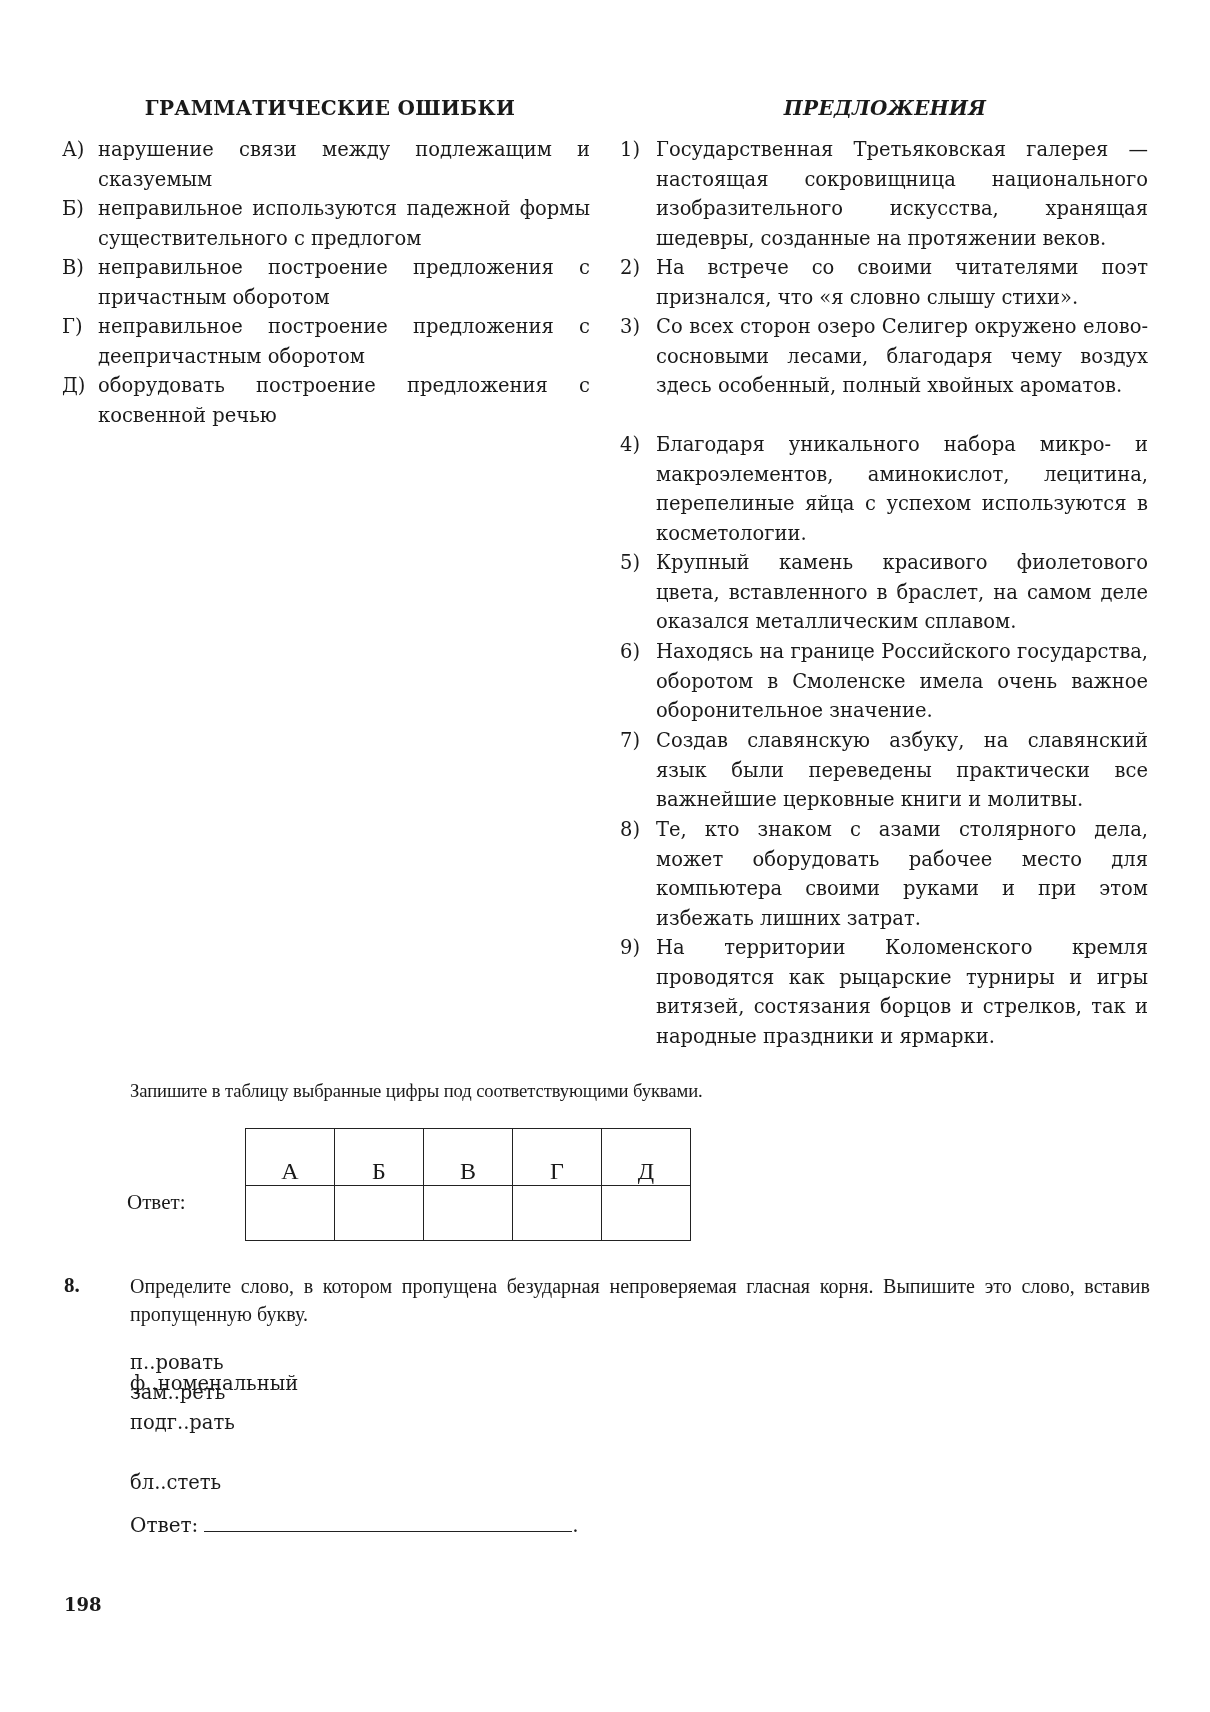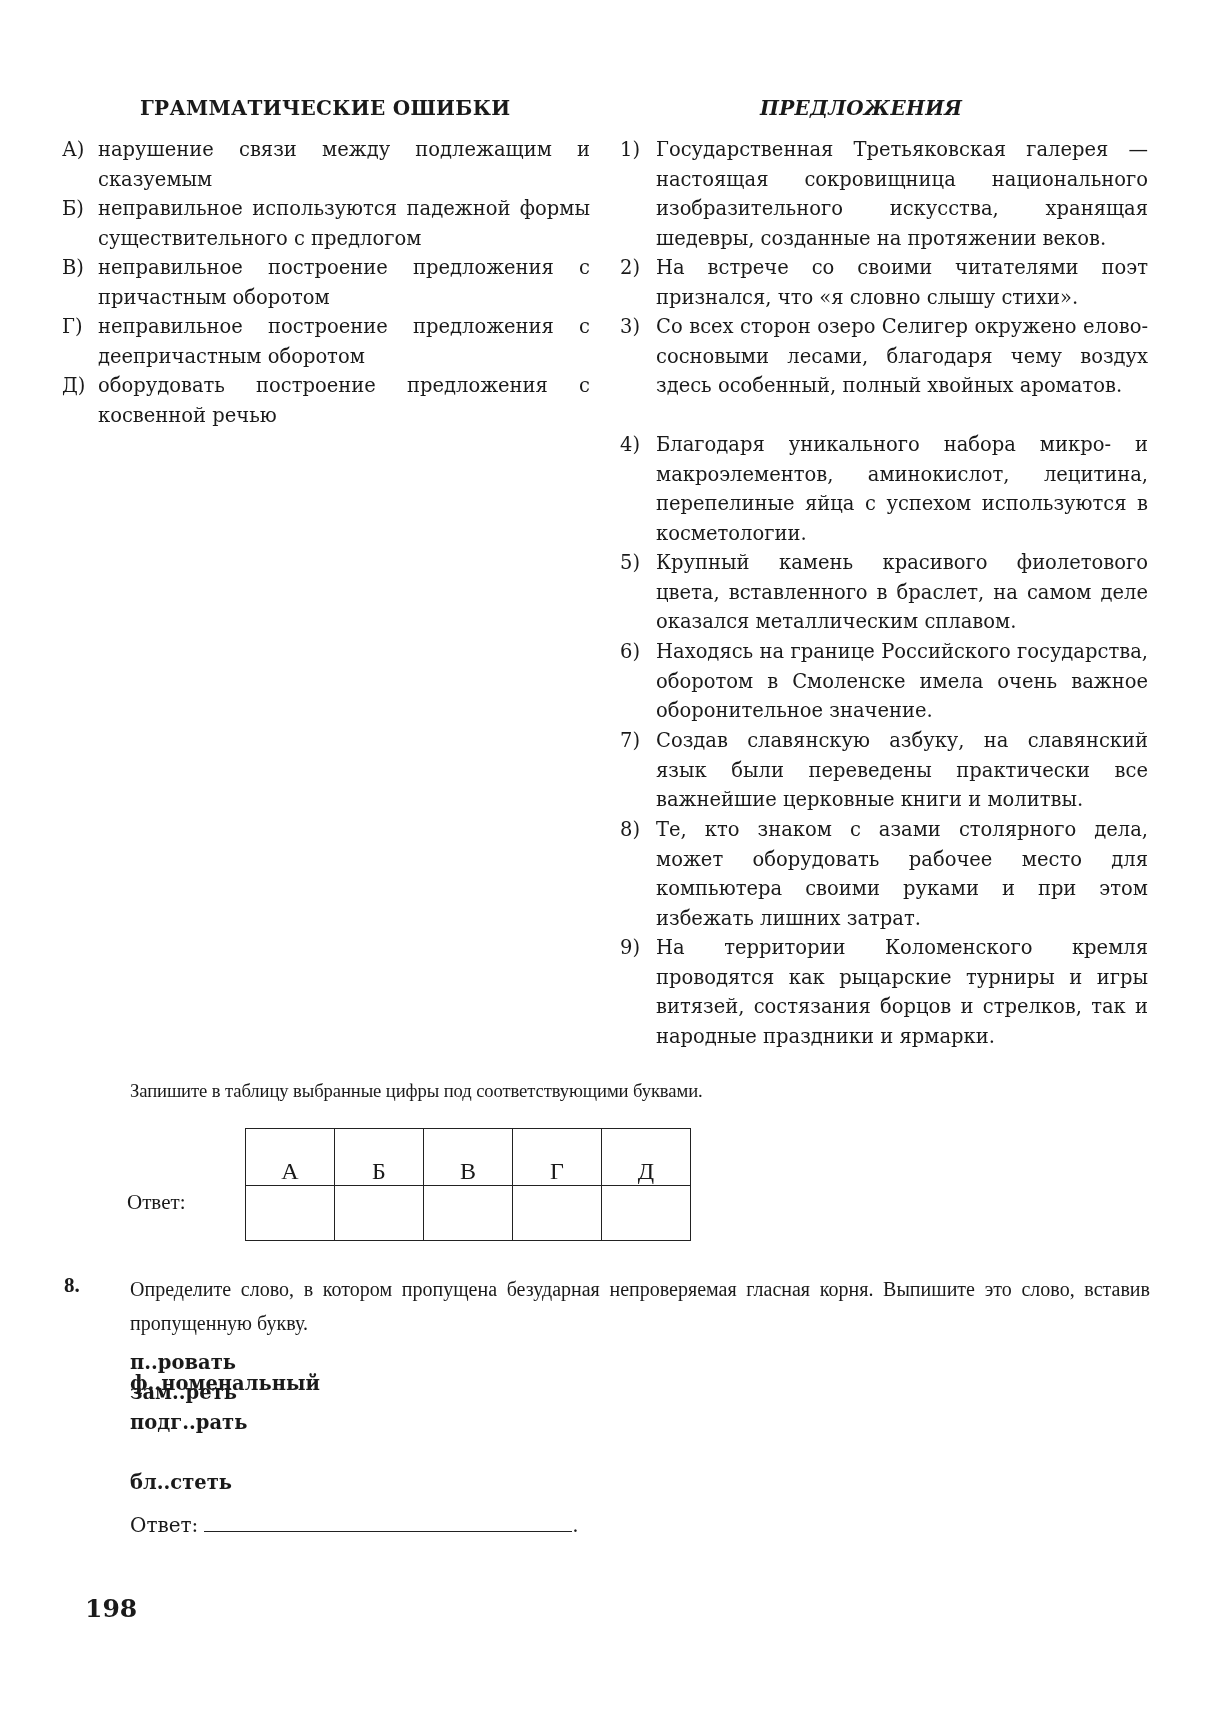--- a/index.html
+++ b/index.html
@@ -4,21 +4,21 @@
 <style>
   html, body { margin: 0; padding: 0; background: #ffffff; }
   body {
     width: 1210px; height: 1712px; position: relative; overflow: hidden;
     font-family: "DejaVu Serif", "Liberation Serif", serif;
     color: #1a1a1a;
   }
   .page { position: absolute; inset: 0; }
   .col-head {
     position: absolute; font-weight: bold; font-size: 20px; letter-spacing: 0.3px;
-    text-align: left;
+    text-align: center;
   }
   #head-left { left: 140px; top: 96px; width: 380px; }
   #head-right { left: 760px; top: 96px; width: 250px; font-style: italic; }
 
   .item {
     position: absolute; font-size: 19.5px; line-height: 29.5px;
     display: flex;
   }
   .item .lbl { flex: 0 0 auto; }
   .item .txt { flex: 1 1 auto; text-align: justify; text-align-last: left; }
@@ -48,36 +48,36 @@
   }
   table.ans tr.hdr td { height: 56px; vertical-align: bottom; }
   table.ans tr.vals td { height: 54px; }
 
   #q8-num {
     position: absolute; left: 64px; top: 1273px; font-weight: bold; font-size: 21px;
     font-family: "Liberation Serif", serif;
   }
   #q8-text {
     position: absolute; left: 130px; top: 1272px; width: 1020px;
-    font-family: "Liberation Serif", serif; font-size: 20px; line-height: 34px;
+    font-family: "Liberation Serif", serif; font-size: 20px; line-height: 28px;
     text-align: justify;
   }
   .word {
-    position: absolute; left: 130px; font-size: 19.5px; font-weight: bold;
+    position: absolute; left: 130px; font-size: 19.5px;
   }
   #answer-line-wrap {
     position: absolute; left: 130px; top: 1513px; font-size: 20px;
     display: flex; align-items: baseline;
   }
   #answer-line {
     display: inline-block; width: 368px; border-bottom: 1.6px solid #222;
     height: 18px; margin-left: 6px;
   }
   #page-number {
-    position: absolute; left: 64px; top: 1594px; font-weight: bold; font-size: 25px; margin-left: 21px;
+    position: absolute; left: 64px; top: 1594px; font-weight: bold; font-size: 18px;
   }
 </style>
 </head>
 <body>
 
 <div class="page">
 
   <div id="head-left" class="col-head">ГРАММАТИЧЕСКИЕ ОШИБКИ</div>
   <div id="head-right" class="col-head">ПРЕДЛОЖЕНИЯ</div>
 

